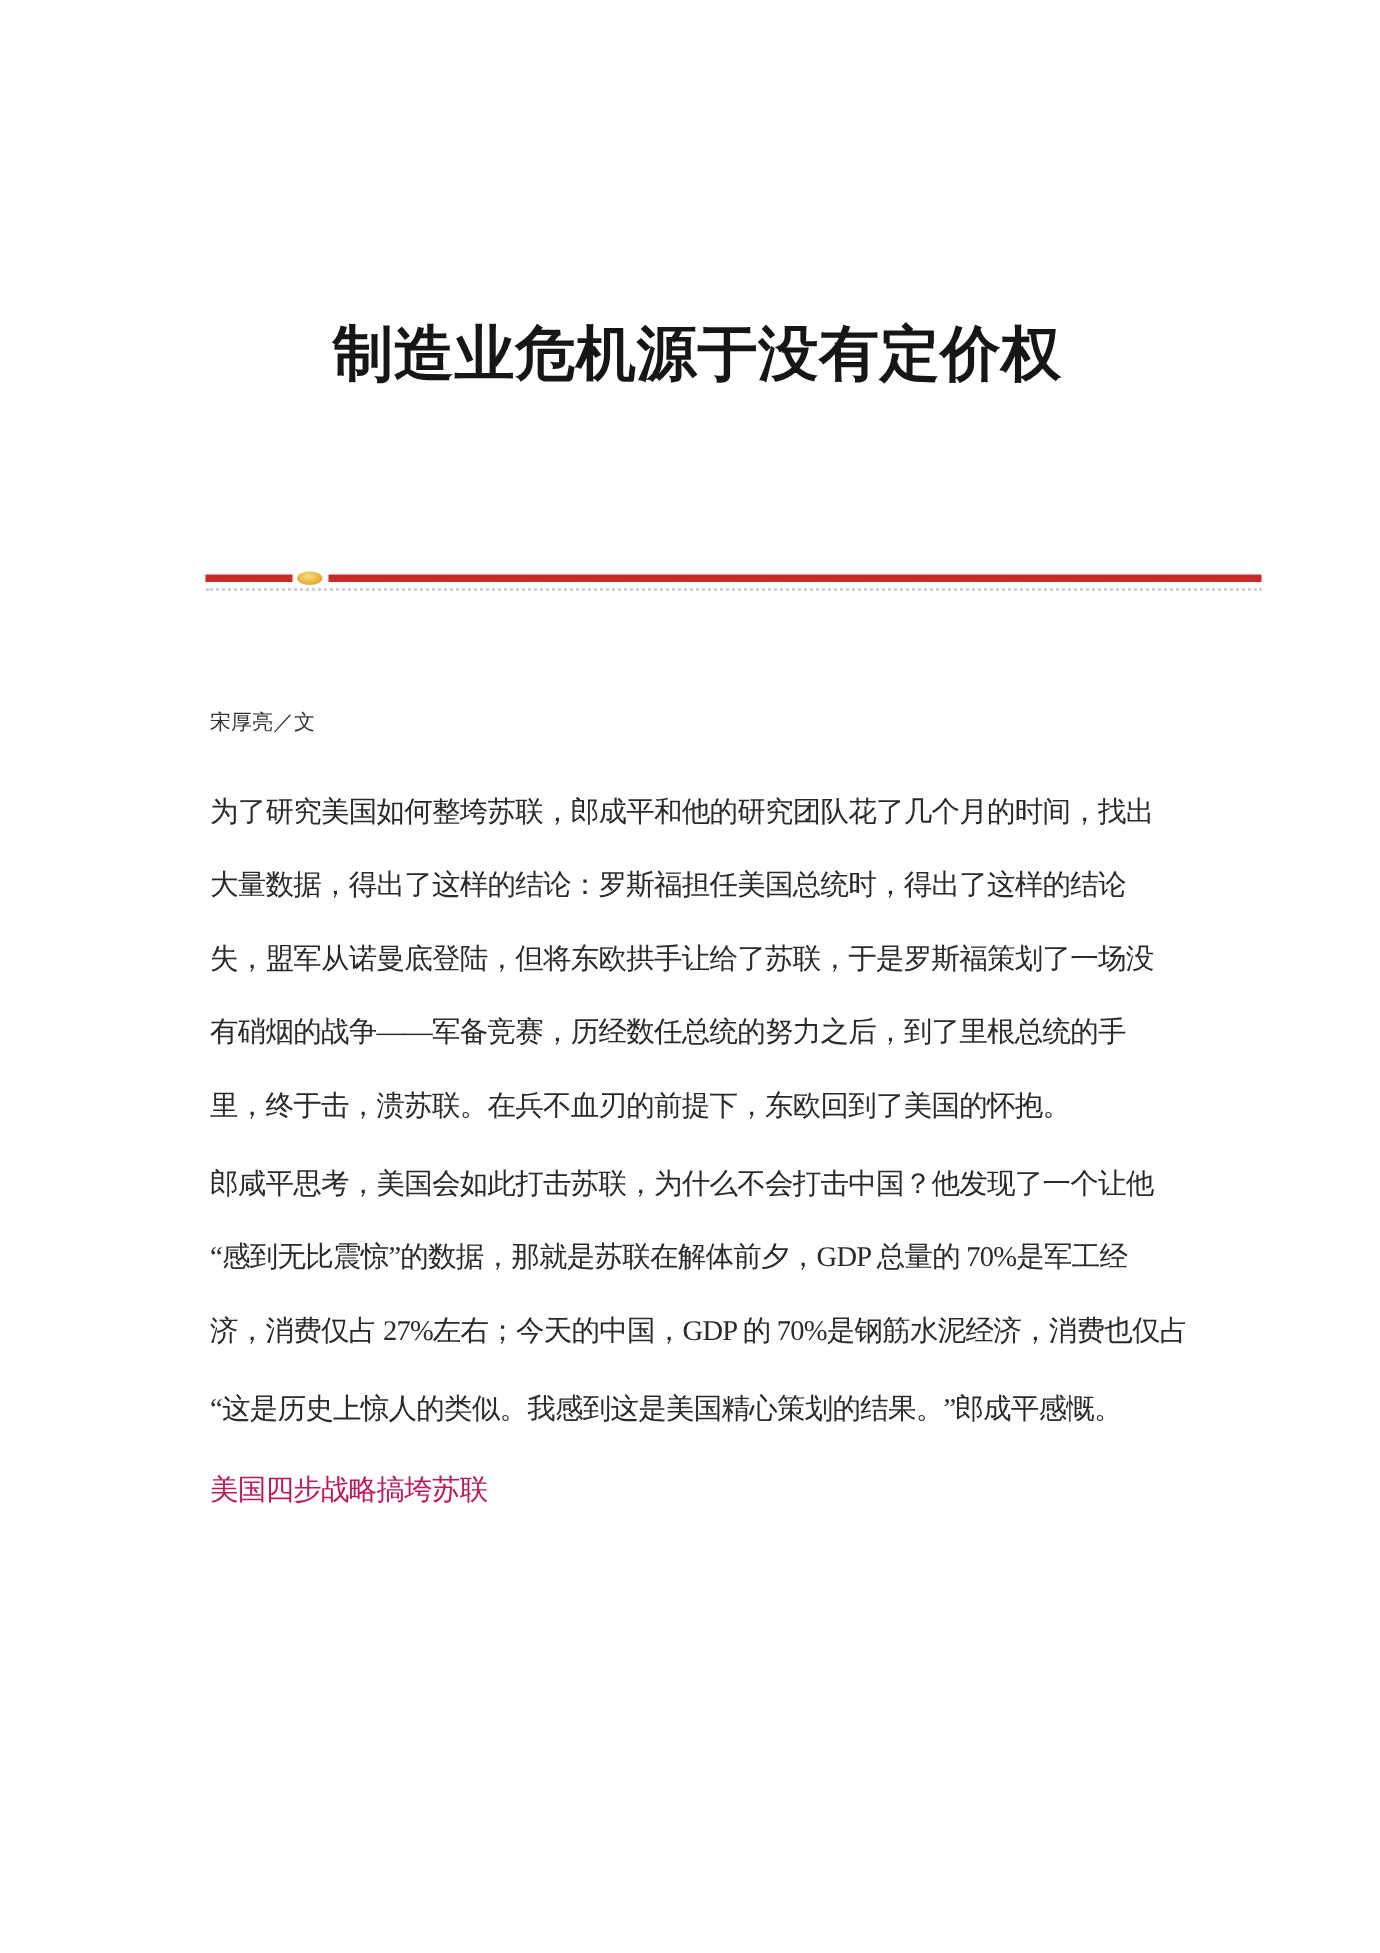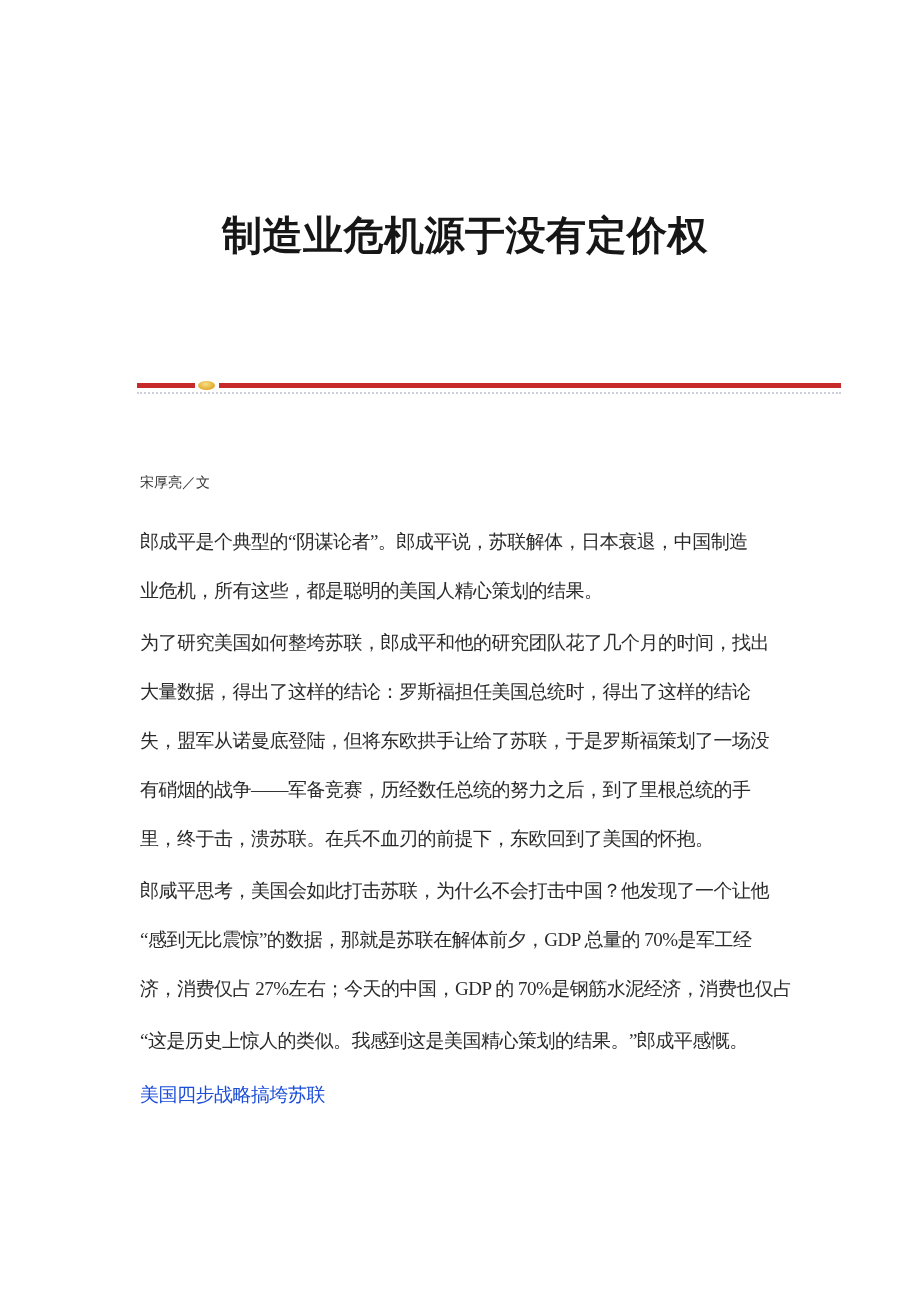--- a/index.html
+++ b/index.html
@@ -78,45 +78,41 @@
     color: #2a2a2a;
   }
   .para { margin-bottom: 3px; }
   .para .line {
     line-height: 49px;
     height: 49px;
     white-space: nowrap;
     letter-spacing: -0.5px;
   }
   .para.heading { margin-top: 5px; }
-  .para.heading .line { color: #1d4ed8; }
+  .para.heading .line { color: #be185d; }
 </style>
 </head>
 <body>
 
 <div class="page">
 
   <h1 class="title">制造业危机源于没有定价权</h1>
 
   <div class="divider">
     <div class="divider-row">
       <span class="divider-dash"></span>
       <span class="divider-ellipse"></span>
       <span class="divider-bar"></span>
     </div>
     <div class="divider-shadow"></div>
   </div>
 
   <div class="byline">宋厚亮／文</div>
 
   <div class="content">
-      <div class="para">
-        <div class="line">郎成平是个典型的“阴谋论者”。郎成平说，苏联解体，日本衰退，中国制造</div>
-        <div class="line">业危机，所有这些，都是聪明的美国人精心策划的结果。</div>
-      </div>
       <div class="para">
         <div class="line">为了研究美国如何整垮苏联，郎成平和他的研究团队花了几个月的时间，找出</div>
         <div class="line">大量数据，得出了这样的结论：罗斯福担任美国总统时，得出了这样的结论</div>
         <div class="line">失，盟军从诺曼底登陆，但将东欧拱手让给了苏联，于是罗斯福策划了一场没</div>
         <div class="line">有硝烟的战争——军备竞赛，历经数任总统的努力之后，到了里根总统的手</div>
         <div class="line">里，终于击，溃苏联。在兵不血刃的前提下，东欧回到了美国的怀抱。</div>
       </div>
       <div class="para">
         <div class="line">郎咸平思考，美国会如此打击苏联，为什么不会打击中国？他发现了一个让他</div>
         <div class="line">“感到无比震惊”的数据，那就是苏联在解体前夕，GDP 总量的 70%是军工经</div>

